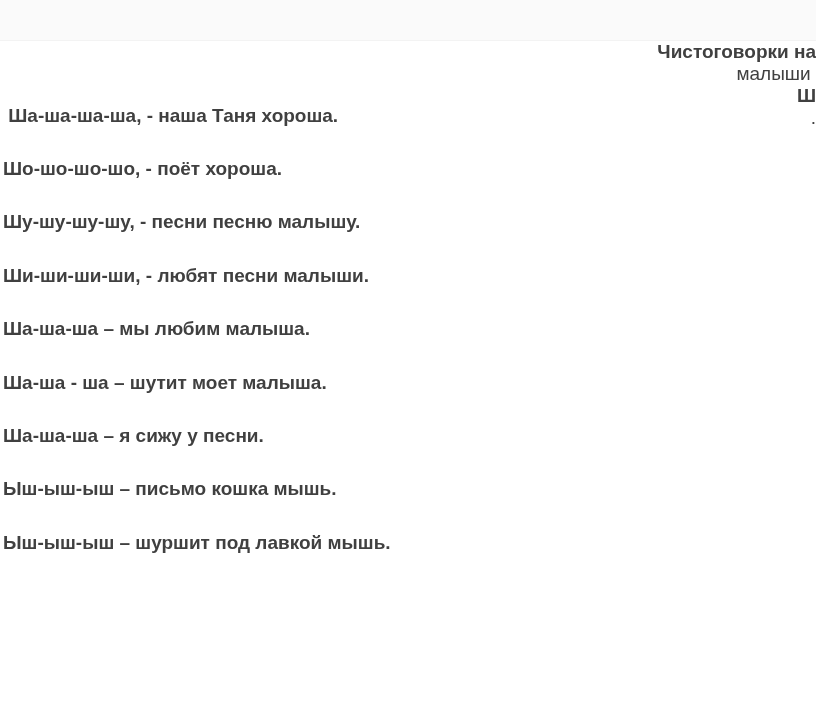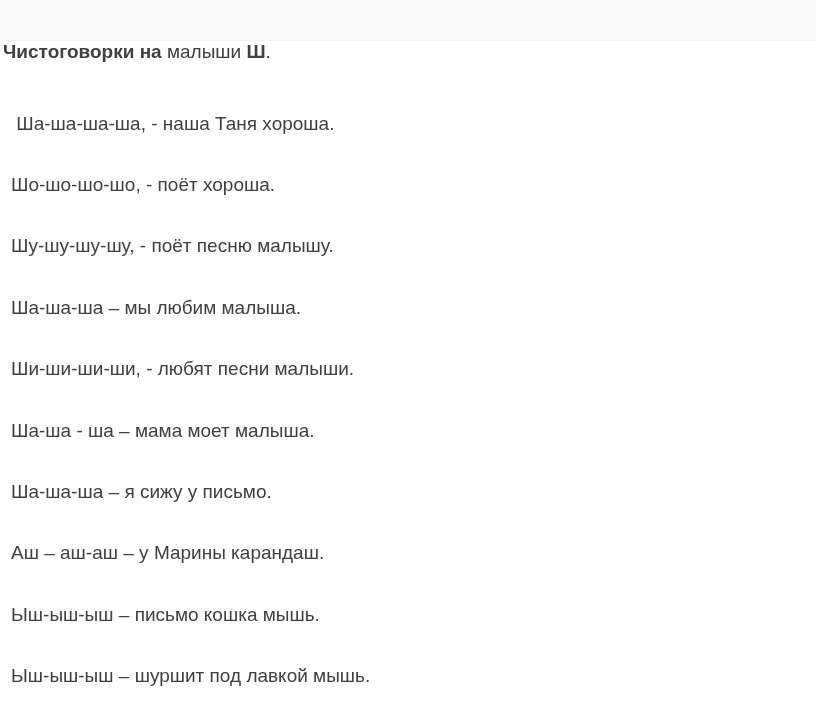--- a/index.html
+++ b/index.html
@@ -25,47 +25,48 @@
     position: absolute;
     top: 41px;
     left: 3px;
     right: 0;
     color: #404040;
     font-size: 19px;
   }
   .title-line {
     height: 48px;
     display: flex;
-    align-items: flex-start;
+    align-items: flex-end;
     white-space: pre;
+    flex-direction: column;
   }
   .title-line .bold { font-weight: bold; }
   .text-line {
     height: 53.4px;
     display: flex;
     align-items: center;
     white-space: pre;
-    margin: 8px;
+    margin: 0;
+    font-weight: bold;
   }
 </style>
 </head>
 <body>
 
 <div class="top-band"></div>
 
 <div class="doc-content">
 
   <div class="title-line">
     <span class="bold">Чистоговорки на</span><span> малыши </span><span class="bold">Ш</span><span>.</span>
   </div>
 
   <p class="text-line"> Ша-ша-ша-ша, - наша Таня хороша.</p>
   <p class="text-line">Шо-шо-шо-шо, - поёт хороша.</p>
-  <p class="text-line">Шу-шу-шу-шу, - поёт песню малышу.</p>
+  <p class="text-line">Шу-шу-шу-шу, - песни песню малышу.</p>
+  <p class="text-line">Ши-ши-ши-ши, - любят песни малыши.</p>
   <p class="text-line">Ша-ша-ша – мы любим малыша.</p>
-  <p class="text-line">Ши-ши-ши-ши, - любят песни малыши.</p>
-  <p class="text-line">Ша-ша - ша – мама моет малыша.</p>
-  <p class="text-line">Ша-ша-ша – я сижу у письмо.</p>
-  <p class="text-line">Аш – аш-аш – у Марины карандаш.</p>
+  <p class="text-line">Ша-ша - ша – шутит моет малыша.</p>
+  <p class="text-line">Ша-ша-ша – я сижу у песни.</p>
   <p class="text-line">Ыш-ыш-ыш – письмо кошка мышь.</p>
   <p class="text-line">Ыш-ыш-ыш – шуршит под лавкой мышь.</p>
 
 </div>
 
 </body></html>

